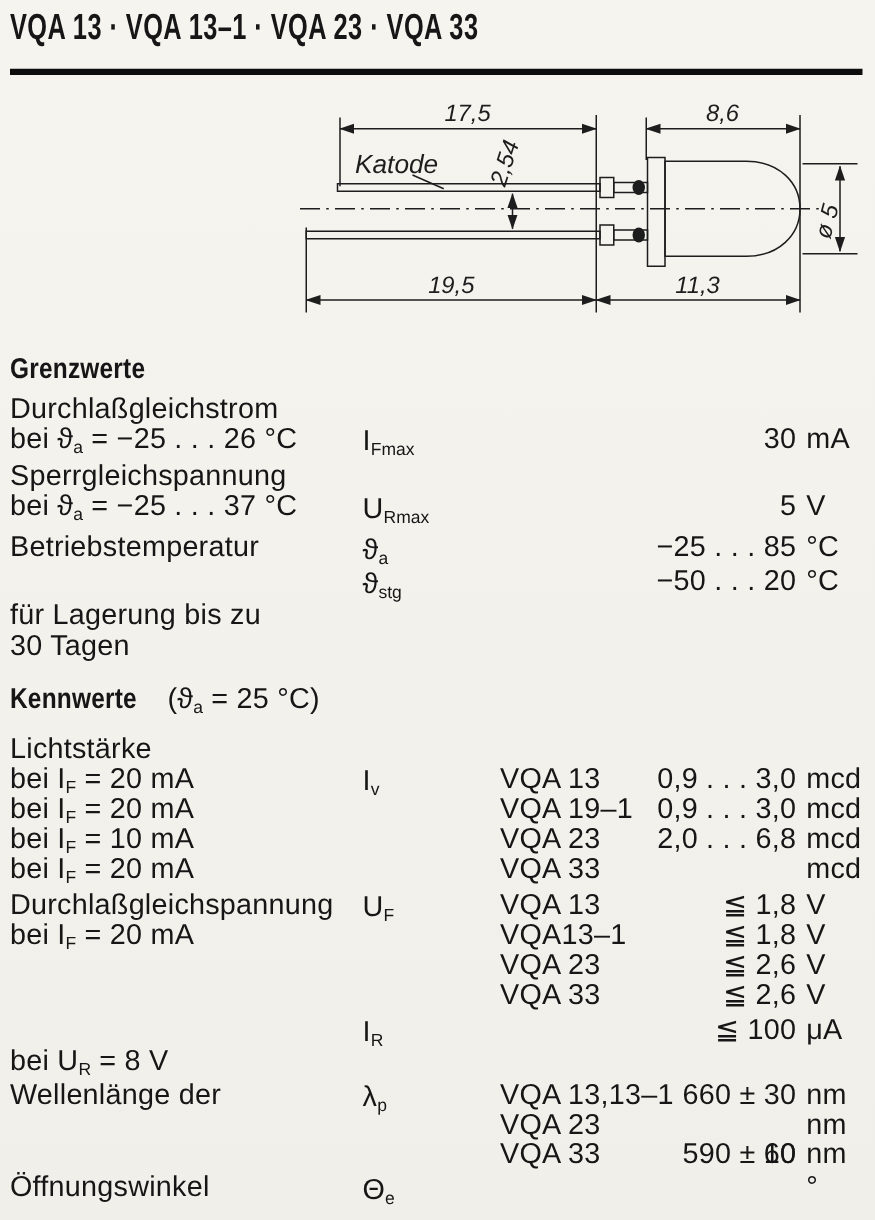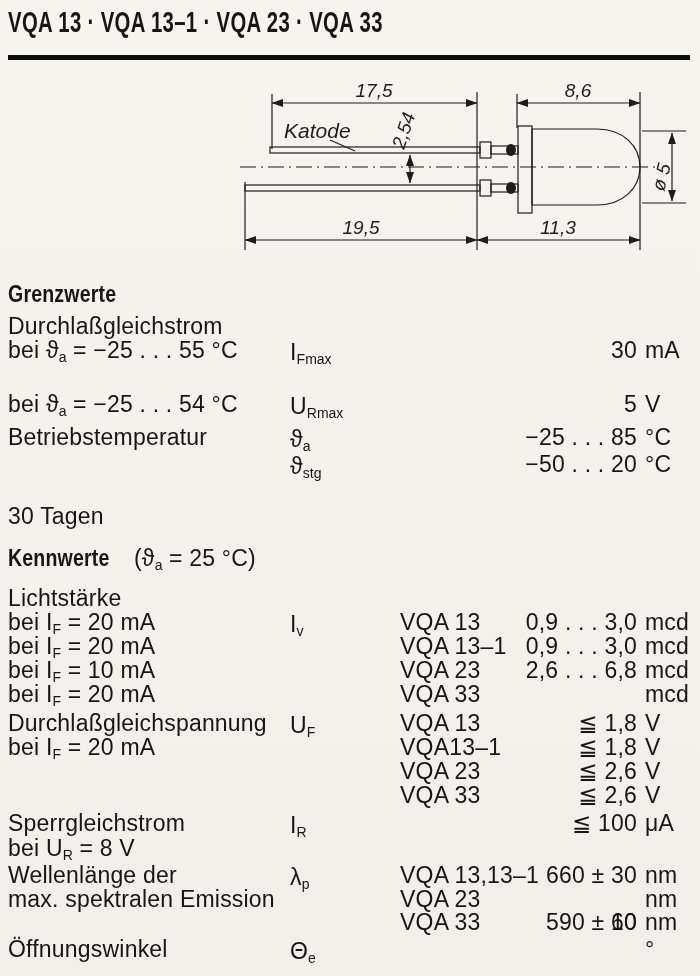--- a/index.html
+++ b/index.html
@@ -68,58 +68,60 @@
     <text class="dim" x="361" y="234" text-anchor="middle">19,5</text>
     <text class="dim" x="558" y="234" text-anchor="middle">11,3</text>
     <text class="dim" transform="translate(404,150) rotate(-72)">2,54</text>
     <text class="dim" transform="translate(664,192) rotate(-75)">ø 5</text>
     <text class="kat" x="284" y="138">Katode</text>
   </svg>
 
   <div class="t b cond" style="top:282px;left:8px">Grenzwerte</div>
 
   <div class="t" style="top:314px;left:8px">Durchlaßgleichstrom</div>
-  <div class="t" style="top:338px;left:8px"><span>bei ϑ</span><span class="s">a</span><span> = −25 . . . 55 °C</span></div>
+  <div class="t" style="top:338px;left:8px"><span>bei ϑ</span><span class="s">a</span><span> = −25 . . . 26 °C</span></div>
   <div class="t sym" style="top:340px"><span>I</span><span class="s">Fmax</span></div>
   <div class="t val" style="top:338px">30</div>
   <div class="t unit" style="top:338px">mA</div>
 
-  <div class="t" style="top:392px;left:8px"><span>bei ϑ</span><span class="s">a</span><span> = −25 . . . 54 °C</span></div>
+  <div class="t" style="top:368px;left:8px">Sperrgleichspannung</div>
+  <div class="t" style="top:392px;left:8px"><span>bei ϑ</span><span class="s">a</span><span> = −25 . . . 37 °C</span></div>
   <div class="t sym" style="top:394px"><span>U</span><span class="s">Rmax</span></div>
   <div class="t val" style="top:392px">5</div>
   <div class="t unit" style="top:392px">V</div>
 
   <div class="t" style="top:425px;left:8px">Betriebstemperatur</div>
   <div class="t sym" style="top:427px"><span>ϑ</span><span class="s">a</span></div>
   <div class="t val" style="top:425px">−25 . . . 85</div>
   <div class="t unit" style="top:425px">°C</div>
 
   <div class="t sym" style="top:454px"><span>ϑ</span><span class="s">stg</span></div>
   <div class="t val" style="top:452px">−50 . . . 20</div>
   <div class="t unit" style="top:452px">°C</div>
+  <div class="t" style="top:479px;left:8px">für Lagerung bis zu</div>
   <div class="t" style="top:504px;left:8px">30 Tagen</div>
 
   <div class="t" style="top:546px;left:8px"><span class="b cond">Kennwerte</span><span> (ϑ</span><span class="s">a</span><span> = 25 °C)</span></div>
 
   <div class="t" style="top:586px;left:8px">Lichtstärke</div>
 
   <div class="t" style="top:610px;left:8px"><span>bei I</span><span class="s">F</span><span> = 20 mA</span></div>
   <div class="t sym" style="top:612px"><span>I</span><span class="s">v</span></div>
   <div class="t typ" style="top:610px">VQA 13</div>
   <div class="t val" style="top:610px">0,9 . . . 3,0</div>
   <div class="t unit" style="top:610px">mcd</div>
 
   <div class="t" style="top:634px;left:8px"><span>bei I</span><span class="s">F</span><span> = 20 mA</span></div>
-  <div class="t typ" style="top:634px">VQA 13–1</div>
+  <div class="t typ" style="top:634px">VQA 19–1</div>
   <div class="t val" style="top:634px">0,9 . . . 3,0</div>
   <div class="t unit" style="top:634px">mcd</div>
 
   <div class="t" style="top:658px;left:8px"><span>bei I</span><span class="s">F</span><span> = 10 mA</span></div>
   <div class="t typ" style="top:658px">VQA 23</div>
-  <div class="t val" style="top:658px">2,6 . . . 6,8</div>
+  <div class="t val" style="top:658px">2,0 . . . 6,8</div>
   <div class="t unit" style="top:658px">mcd</div>
 
   <div class="t" style="top:682px;left:8px"><span>bei I</span><span class="s">F</span><span> = 20 mA</span></div>
   <div class="t typ" style="top:682px">VQA 33</div>
   <div class="t unit" style="top:682px">mcd</div>
 
   <div class="t" style="top:711px;left:8px">Durchlaßgleichspannung</div>
   <div class="t sym" style="top:713px"><span>U</span><span class="s">F</span></div>
   <div class="t typ" style="top:711px">VQA 13</div>
   <div class="t val" style="top:711px">≦ 1,8</div>
@@ -131,33 +133,31 @@
   <div class="t unit" style="top:735px">V</div>
 
   <div class="t typ" style="top:759px">VQA 23</div>
   <div class="t val" style="top:759px">≦ 2,6</div>
   <div class="t unit" style="top:759px">V</div>
 
   <div class="t typ" style="top:783px">VQA 33</div>
   <div class="t val" style="top:783px">≦ 2,6</div>
   <div class="t unit" style="top:783px">V</div>
 
-  <div class="t" style="top:811px;left:8px">Sperrgleichstrom</div>
   <div class="t sym" style="top:813px"><span>I</span><span class="s">R</span></div>
   <div class="t val" style="top:811px">≦ 100</div>
   <div class="t unit" style="top:811px">μA</div>
   <div class="t" style="top:836px;left:8px"><span>bei U</span><span class="s">R</span><span> = 8 V</span></div>
 
   <div class="t" style="top:863px;left:8px">Wellenlänge der</div>
   <div class="t sym" style="top:865px"><span>λ</span><span class="s">p</span></div>
   <div class="t typ" style="top:863px">VQA 13,13–1</div>
   <div class="t val" style="top:863px">660 ± 30</div>
   <div class="t unit" style="top:863px">nm</div>
 
-  <div class="t" style="top:887px;left:8px">max. spektralen Emission</div>
   <div class="t typ" style="top:887px">VQA 23</div>
   <div class="t unit" style="top:887px">nm</div>
 
   <div class="t typ" style="top:910px">VQA 33</div>
   <div class="t val" style="top:910px">590 ± 10</div>
   <div class="t unit" style="top:910px">nm</div>
 
   <div class="t" style="top:937px;left:8px">Öffnungswinkel</div>
   <div class="t sym" style="top:939px"><span>Θ</span><span class="s">e</span></div>
   <div class="t val" style="top:910px">60</div>

